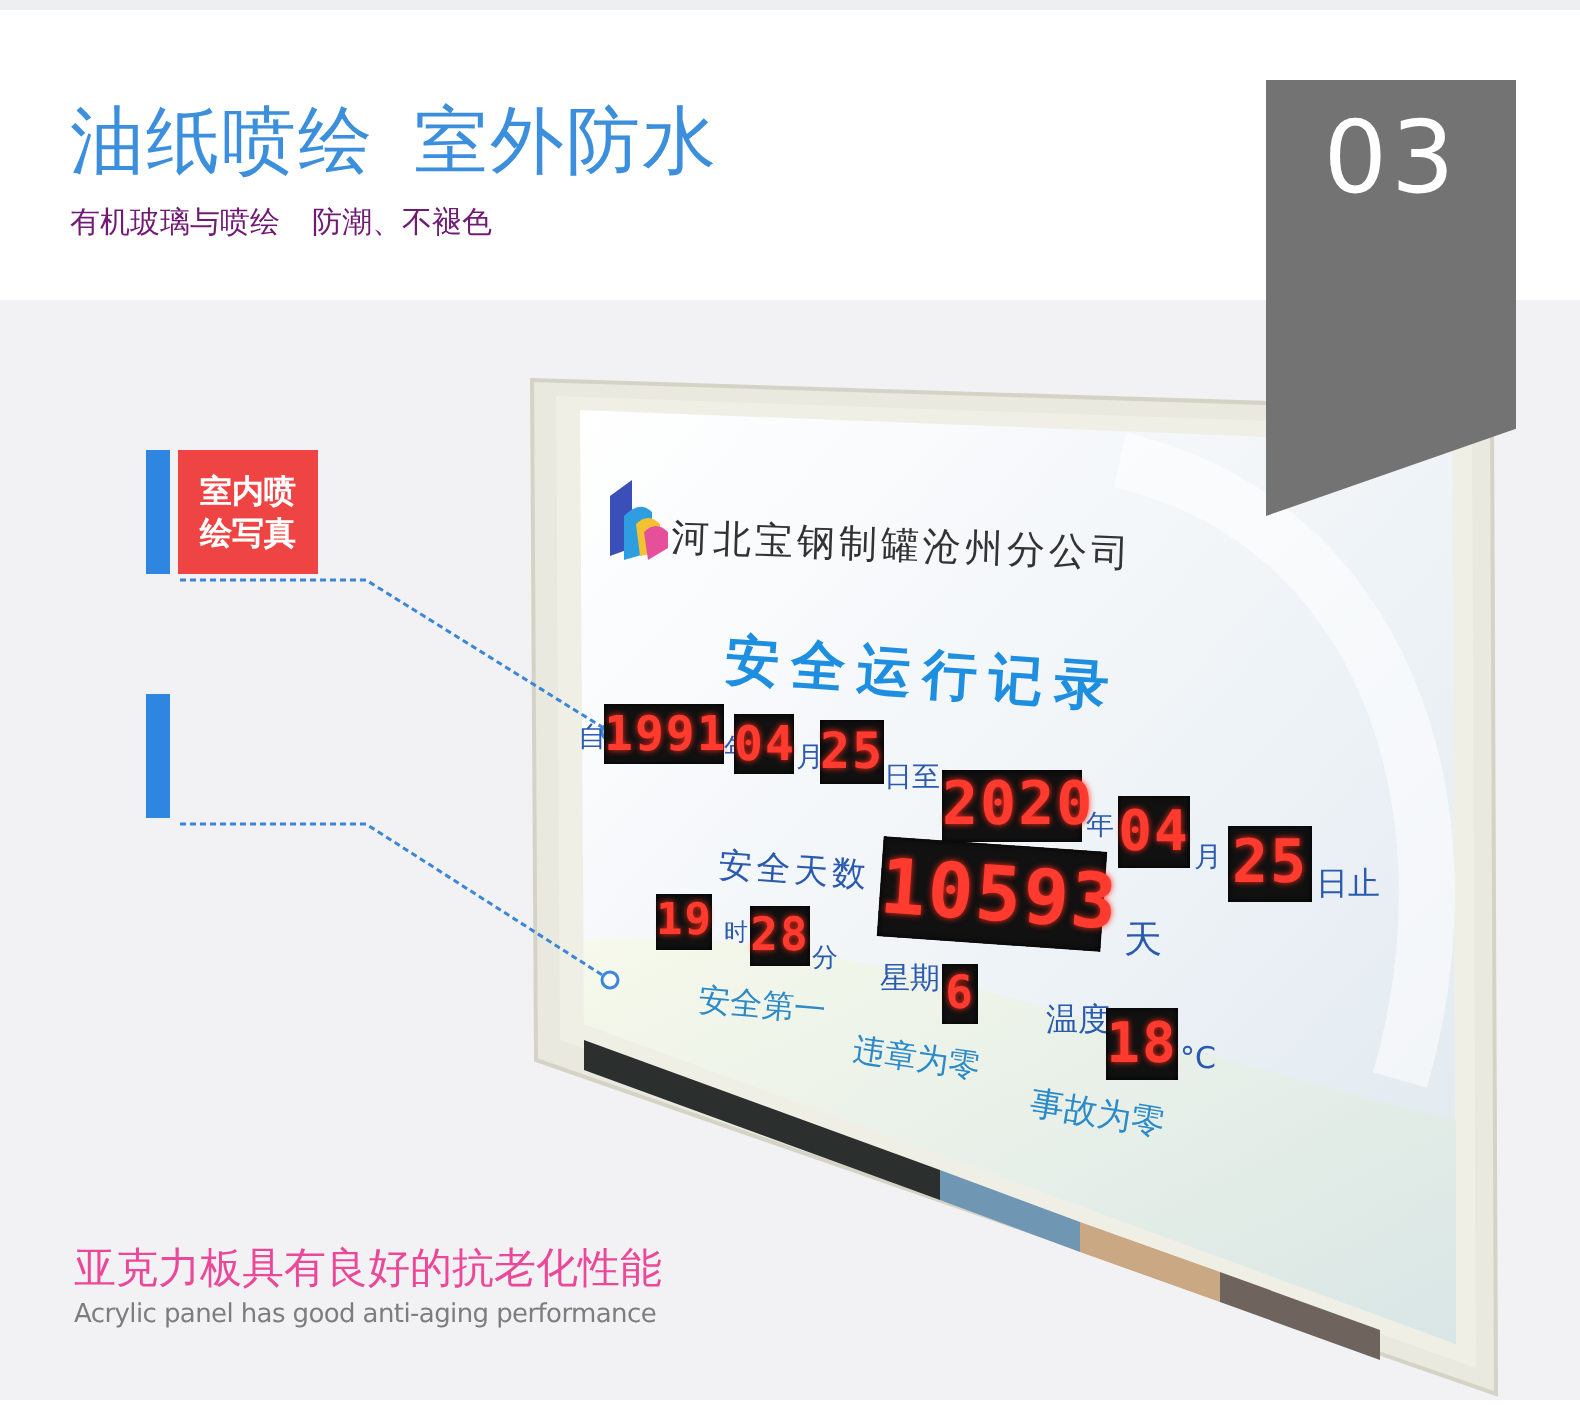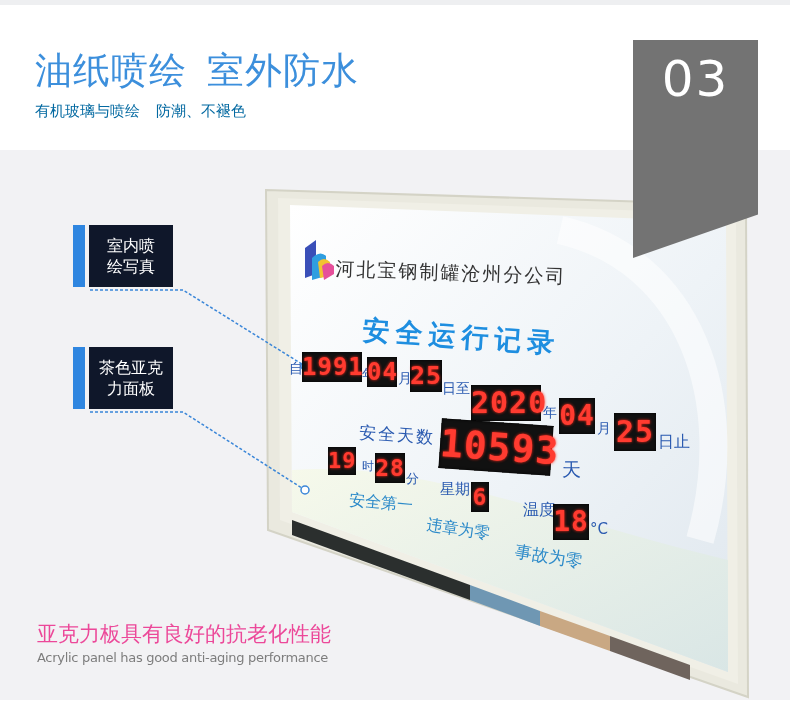--- a/index.html
+++ b/index.html
@@ -3,32 +3,32 @@
 <meta charset="utf-8">
 <style>
   html,body{margin:0;padding:0;}
   body{width:790px;height:710px;overflow:hidden;background:#ffffff;font-family:"DejaVu Sans",sans-serif;position:relative;}
   .topband{position:absolute;left:0;top:0;width:790px;height:5px;background:#eeeff1;}
   .lowerbg{position:absolute;left:0;top:150px;width:790px;height:550px;background:#f2f2f4;}
   .bottomband{position:absolute;left:0;top:700px;width:790px;height:10px;background:#ffffff;}
   .title{position:absolute;left:35px;top:46px;font-size:37px;color:#3c8fdc;letter-spacing:1px;white-space:nowrap;}
   .title .t1{font-weight:normal;}
   .title .t2{margin-left:20px;}
-  .subtitle{position:absolute;left:35px;top:102px;font-size:15px;color:#0369a1;white-space:nowrap;}
+  .subtitle{position:absolute;left:35px;top:102px;font-size:15px;color:#701a75;white-space:nowrap;}
   .subtitle .s2{margin-left:16px;}
   
   .banner{position:absolute;left:633px;top:40px;width:125px;height:218px;background:#737373;
     clip-path:polygon(0 0,100% 0,100% 80%,0 100%);color:#fff;text-align:center;}
   .banner .num{font-size:50px;line-height:50px;margin-top:14px;font-weight:normal;letter-spacing:2px;font-family:"DejaVu Sans",sans-serif;}
   .banner .lbl{font-size:22px;margin-top:6px;}
   .banner .desc{font-size:15px;margin-top:10px;line-height:20px;}
   
   .callout{position:absolute;left:73px;width:100px;height:62px;}
   .callout .bar{position:absolute;left:0;top:0;width:12px;height:62px;background:#2f86e0;}
-  .callout .box{position:absolute;left:16px;top:0;width:84px;height:62px;background:#0f172a;color:#fff;font-size:16px;line-height:21px;text-align:center;display:flex;align-items:center;justify-content:center;}
+  .callout .box{position:absolute;left:16px;top:0;width:70px;height:62px;background:#ef4444;color:#fff;font-size:16px;line-height:21px;text-align:center;display:flex;align-items:center;justify-content:center;font-weight:bold;}
   .callout1{top:225px;}
   .callout2{top:347px;}
   .svgwrap{position:absolute;left:0;top:0;width:790px;height:710px;}
   .board-text{position:absolute;white-space:nowrap;}
   .led{position:absolute;background:#111;color:#ff3b30;font-family:"DejaVu Sans Mono",monospace;font-weight:bold;text-align:center;text-shadow:0 0 3px #ff2a1a;letter-spacing:1px;box-shadow:inset 0 0 3px #000;}
   .unit{position:absolute;color:#2a5ab0;font-size:14px;white-space:nowrap;}
   .slogan{position:absolute;color:#2c8ac9;font-size:17px;white-space:nowrap;}
   .caption{position:absolute;left:37px;top:620px;font-size:21px;color:#ec4899;white-space:nowrap;}
   .caption-en{position:absolute;left:37px;top:650px;font-size:13px;color:#7d7d7d;white-space:nowrap;letter-spacing:-0.3px;}
 </style>
@@ -128,24 +128,18 @@
   <div class="bar"></div>
   <div class="box">
     <div>
       <div>室内喷</div>
       <div>绘写真</div>
     </div>
   </div>
 </div>
 <div class="callout callout2">
   <div class="bar"></div>
-  <div class="box">
-    <div>
-      <div>茶色亚克</div>
-      <div>力面板</div>
-    </div>
-  </div>
 </div>
 
 <div class="caption">亚克力板具有良好的抗老化性能</div>
 <div class="caption-en">Acrylic panel has good anti-aging performance</div>
 
 <div class="bottomband"></div>
 
 </body></html>

